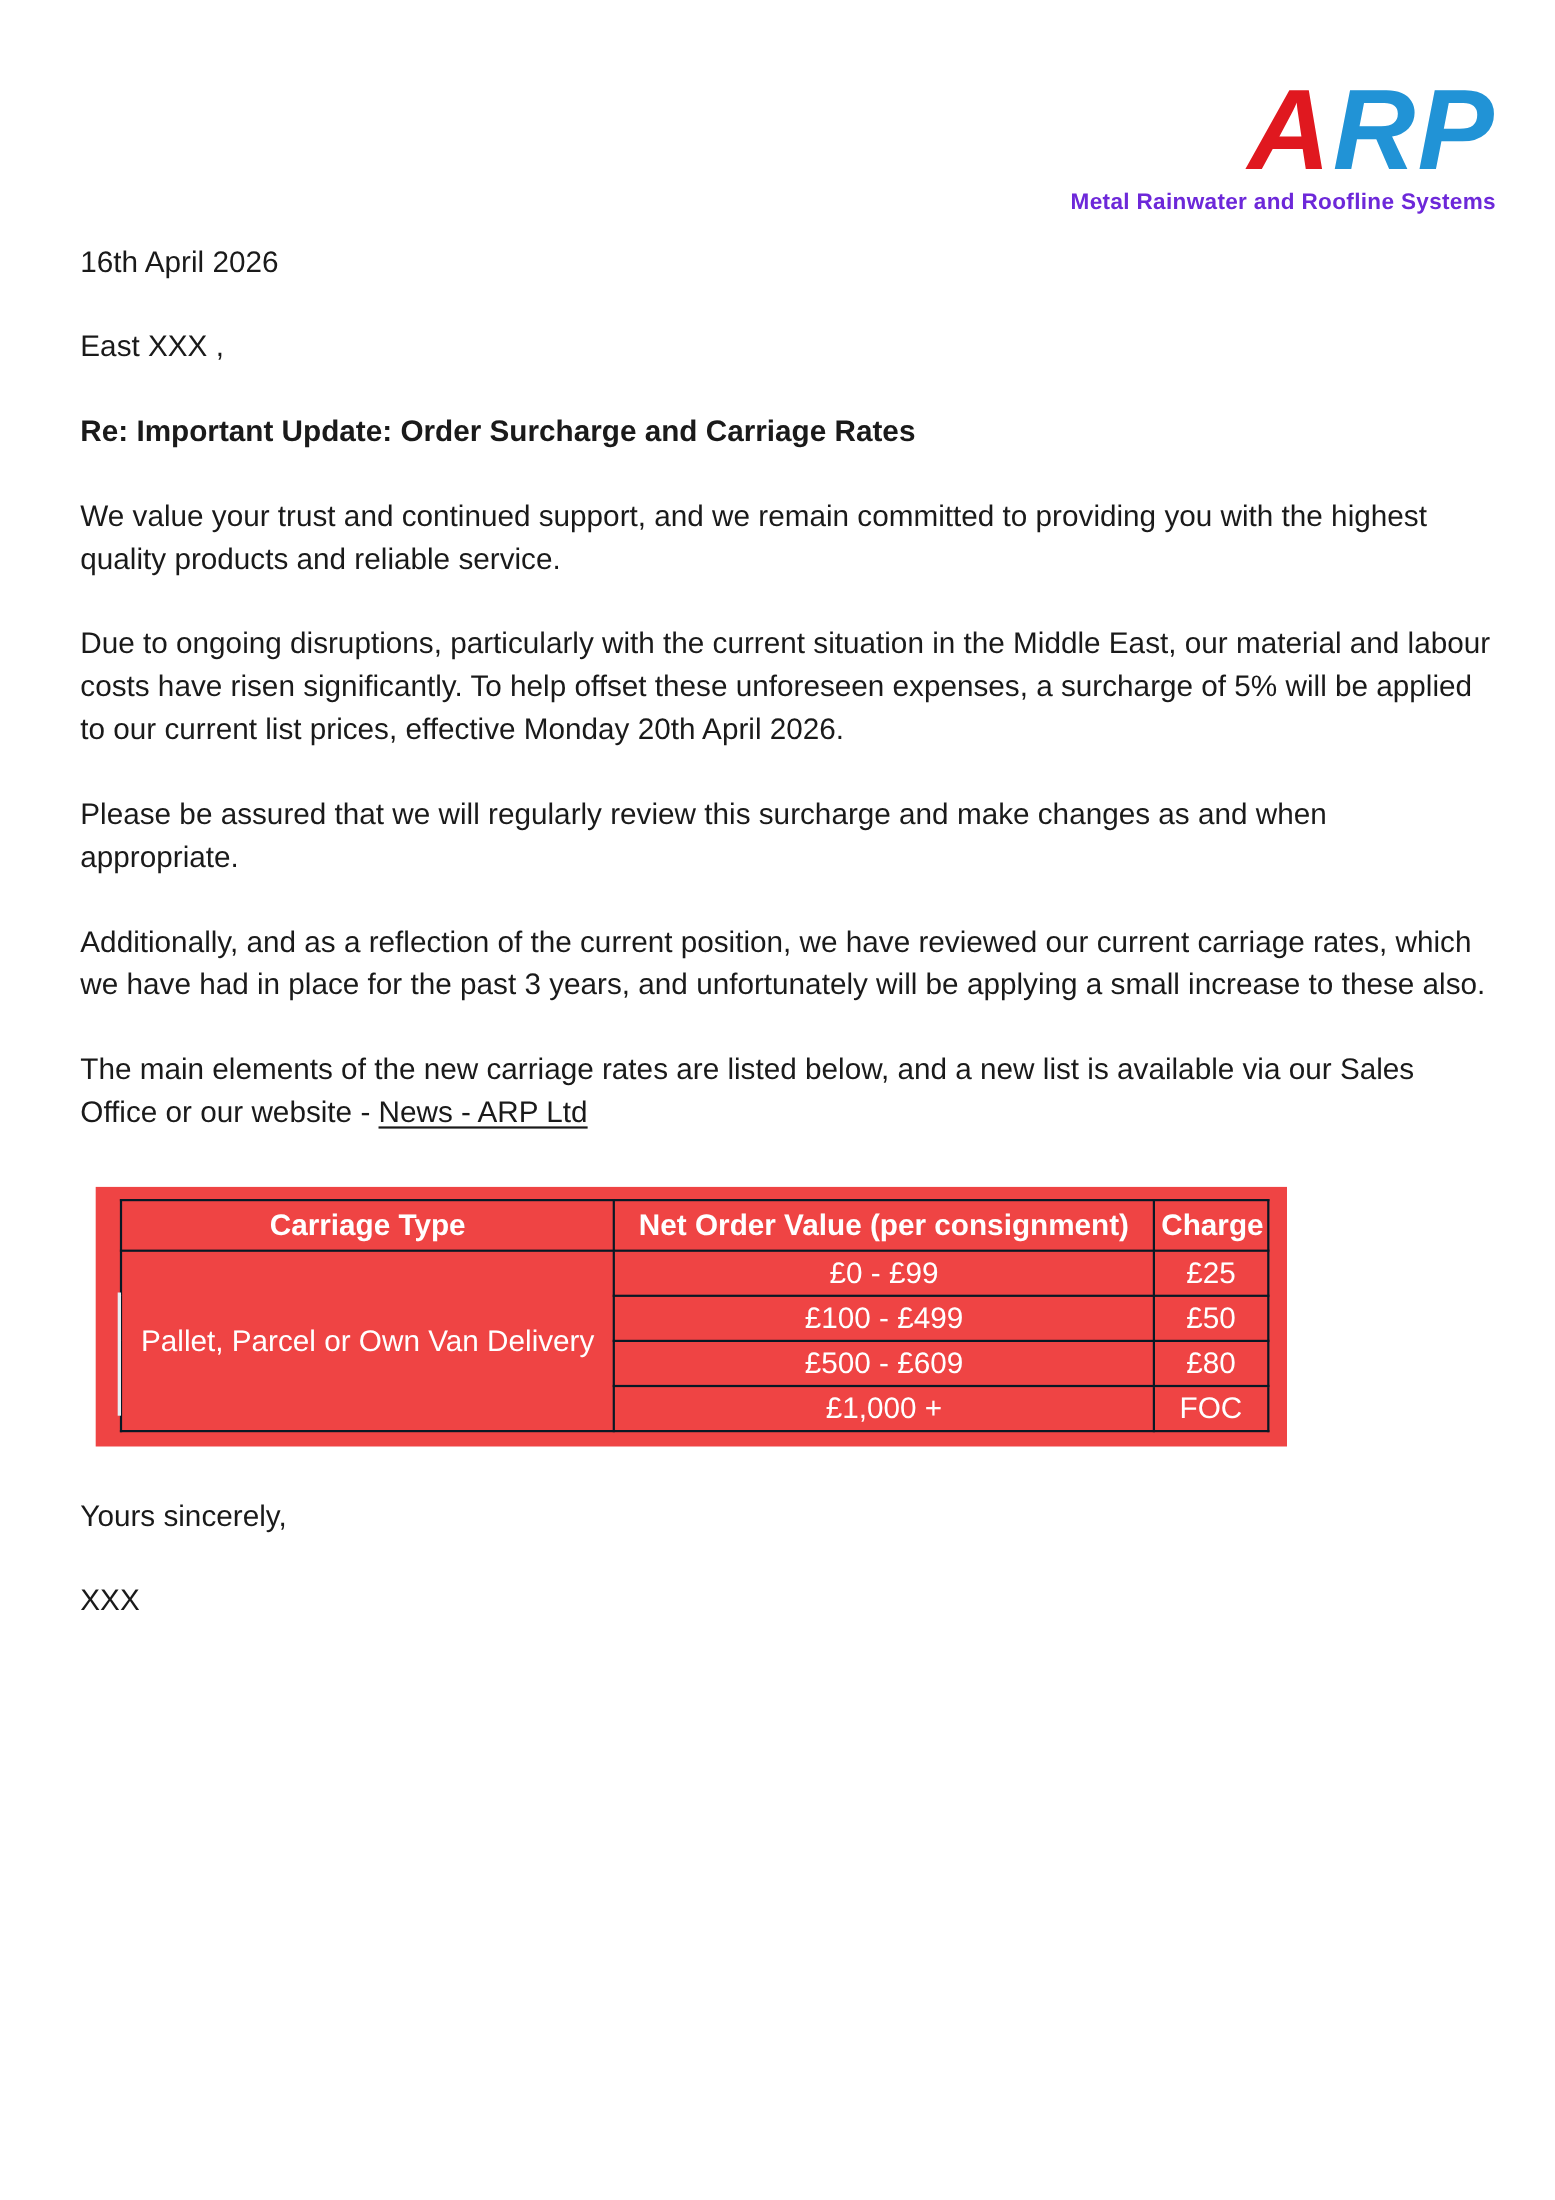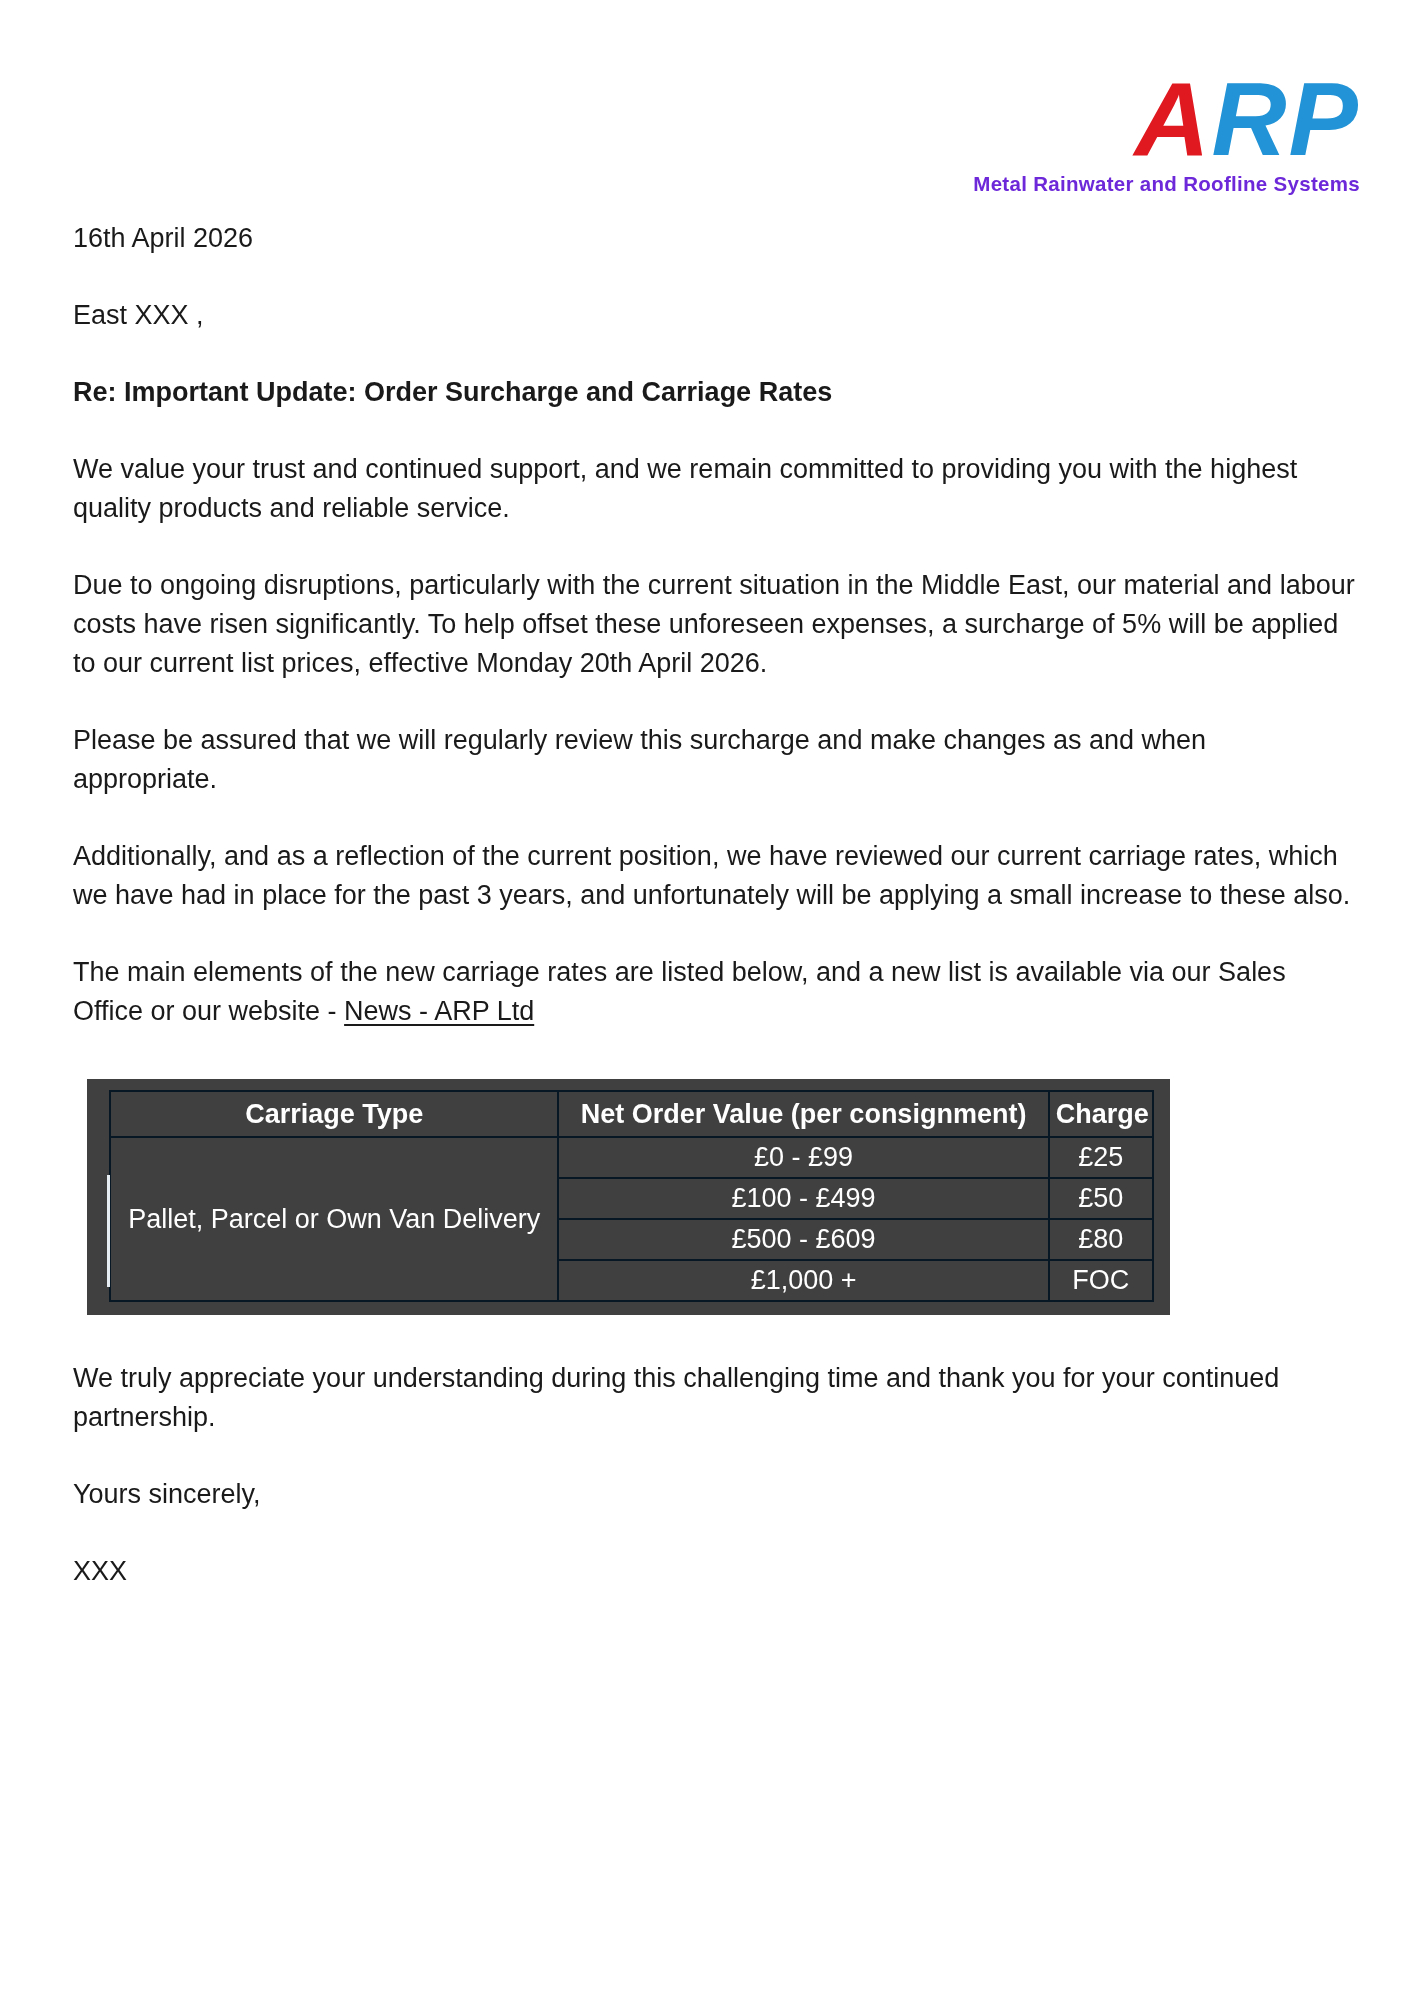--- a/index.html
+++ b/index.html
@@ -49,21 +49,21 @@
     color: #1a1a1a;
     text-decoration: underline;
     text-underline-offset: 4px;
     cursor: pointer;
   }
   
   .table-wrap {
     position: relative;
     width: 1083px;
     margin: 48px 0 44px 14px;
-    background: #404040;
+    background: #ef4444;
     padding: 11px 16px 13px 22px;
     box-sizing: border-box;
   }
   .artifact-line {
     position: absolute;
     left: 20px;
     top: 96px;
     width: 3px;
     height: 112px;
     background: #e6eef3;
@@ -149,20 +149,19 @@
             <td>£80</td>
           </tr>
           <tr>
             <td>£1,000 +</td>
             <td>FOC</td>
           </tr>
         </tbody>
       </table>
     </div>
 
-    <p class="para">We truly appreciate your understanding during this challenging time and thank you for your continued partnership.</p>
 
     <p class="para">Yours sincerely,</p>
 
     <p class="para">XXX</p>
 
   </div>
 </div>
 
 </body></html>

